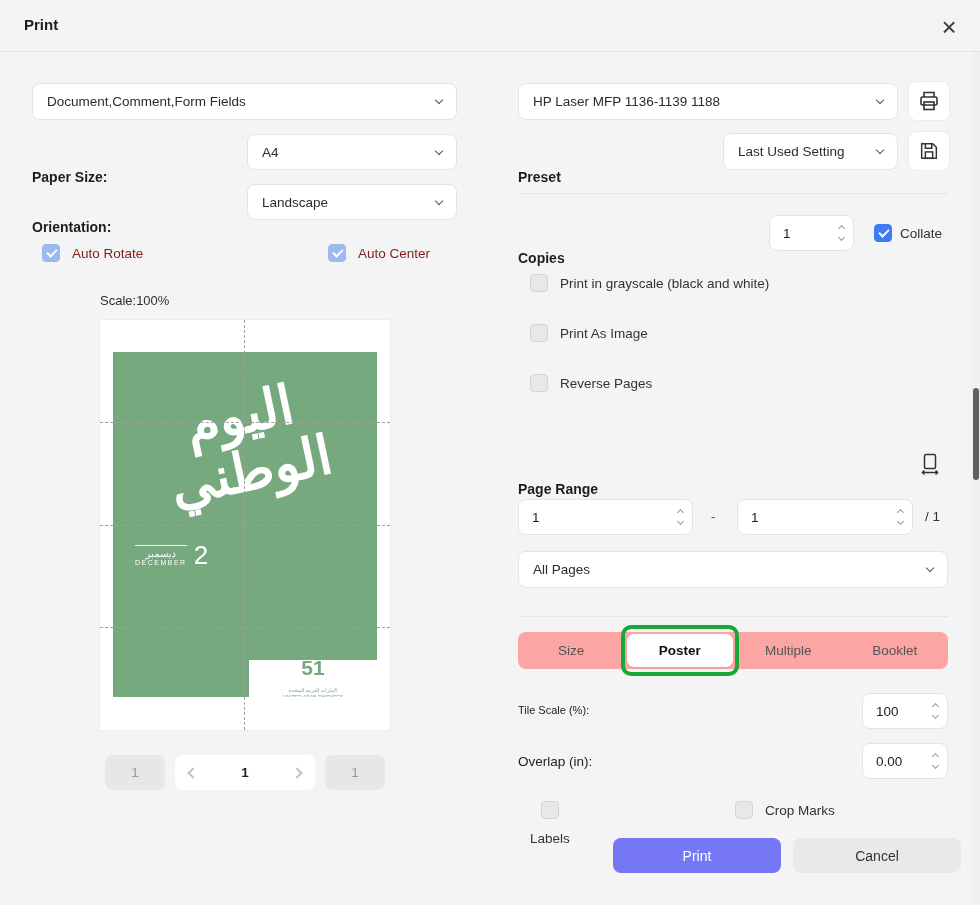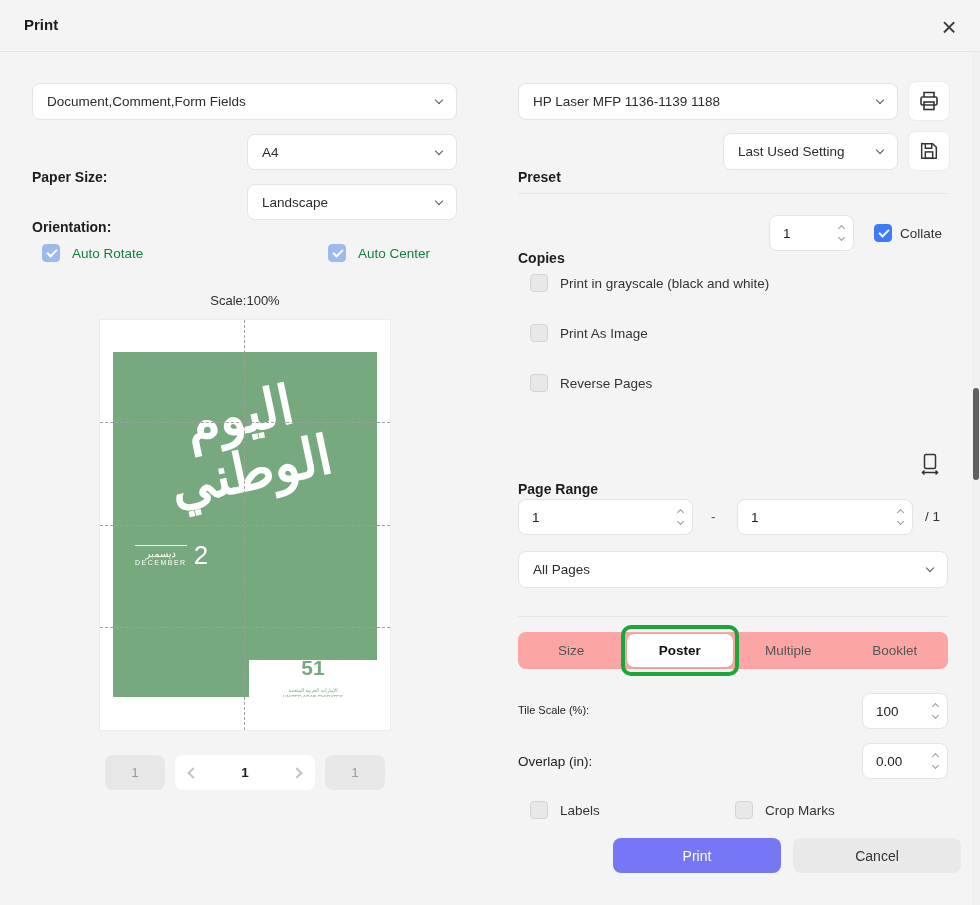--- a/index.html
+++ b/index.html
@@ -17,31 +17,31 @@
   .chev-down { flex:none; border:solid #555; border-width:0 1.5px 1.5px 0; padding:2.5px; transform:rotate(45deg); margin-left:10px; margin-top:-3px; }
 
   .field-label { position:absolute; font-size:14px; font-weight:700; color:#1d1d1d;margin-top:24px; }
 
   
   .cb { width:18px; height:18px; border-radius:4px; background:#e8e8e8; border:1px solid #d4d4d4; position:relative; flex:none; cursor:pointer; }
   .cb.checked { background:#3e7bf7; border-color:#3e7bf7; }
   .cb.checked-dim { background:#9cbaec; border-color:#9cbaec; }
   .cb.checked::after, .cb.checked-dim::after { content:""; position:absolute; left:4px; top:4px; width:8px; height:4px; border-left:2px solid #fff; border-bottom:2px solid #fff; transform:rotate(-45deg); }
   .cb-row { position:absolute; display:flex; align-items:center; gap:12px; font-size:13.5px; color:#333; }
-  .dim-label { color:#15803d; }
+  .dim-label { color:#7f1d1d; }
 
   
   .numfield { position:absolute; background:#fff; border:1px solid #e4e4e4; border-radius:8px; display:flex; align-items:center; padding:0 9px 0 13px; }
   .numfield input { flex:1; min-width:0; border:none; outline:none; background:transparent; font:inherit; font-size:13.5px; color:#222; }
   .stepper { display:flex; flex-direction:column; gap:4px; align-items:center; padding-left:6px; cursor:pointer; }
   .step-up { border:solid #999; border-width:0 1.5px 1.5px 0; padding:2px; transform:rotate(-135deg); }
   .step-down { border:solid #999; border-width:0 1.5px 1.5px 0; padding:2px; transform:rotate(45deg); }
 
   
-  .scale-text { position:absolute; left:100px; top:293px; width:290px; text-align:center; font-size:13px; color:#2e2e2e; }
+  .scale-text { position:absolute; left:100px; top:293px; width:290px; font-size:13px; color:#2e2e2e; }
   .preview-page { position:absolute; left:100px; top:320px; width:290px; height:410px; background:#fff; box-shadow:0 0 0 1px #ececec; }
   .poster { position:absolute; left:13px; top:32px; width:264px; height:345px; background:#76a97d; overflow:hidden; }
   .calligraphy { position:absolute; left:0; right:0; top:34px; text-align:center; font-size:54px; font-weight:700; line-height:1.05; color:#fff; direction:rtl; transform:rotate(-12deg); }
   .poster-date { position:absolute; left:22px; top:192px; display:flex; align-items:flex-end; color:#fff;justify-content:space-between; }
   .poster-month { border-top:1px solid rgba(255,255,255,.85); padding-top:2px; text-align:center; }
   .poster-month .ar { font-size:10px; }
   .poster-month .en { font-size:7px; letter-spacing:1.5px; }
   .poster-day { font-size:26px; line-height:.85; margin-left:7px; font-weight:400; }
   .poster-badge { position:absolute; right:0; bottom:0; width:128px; height:37px; background:#fff; color:#76a97d; display:flex; align-items:center; justify-content:center; gap:7px;flex-direction:column; }
   .badge-num { font-size:21px; font-weight:700; }
@@ -263,21 +263,21 @@
 
   <div class="inline-text" style="left:518px; top:754px; font-size:13.5px; color:#222;">Overlap (in):</div>
   <div class="numfield" style="left:862px; top:743px; width:86px; height:36px;">
     <input value="0.00" style="">
     <span class="stepper">
       <span class="step-up"></span>
       <span class="step-down"></span>
     </span>
   </div>
 
-  <div class="cb-row" style="left:530px; top:801px;">
+  <div class="cb-row" style="left:530px; top:801px;flex-direction:column;">
     <span class="cb"></span>
     <span>Labels</span>
   </div>
   <div class="cb-row" style="left:735px; top:801px;">
     <span class="cb"></span>
     <span>Crop Marks</span>
   </div>
 
   <div class="btn btn-primary">
     <span>Print</span>

